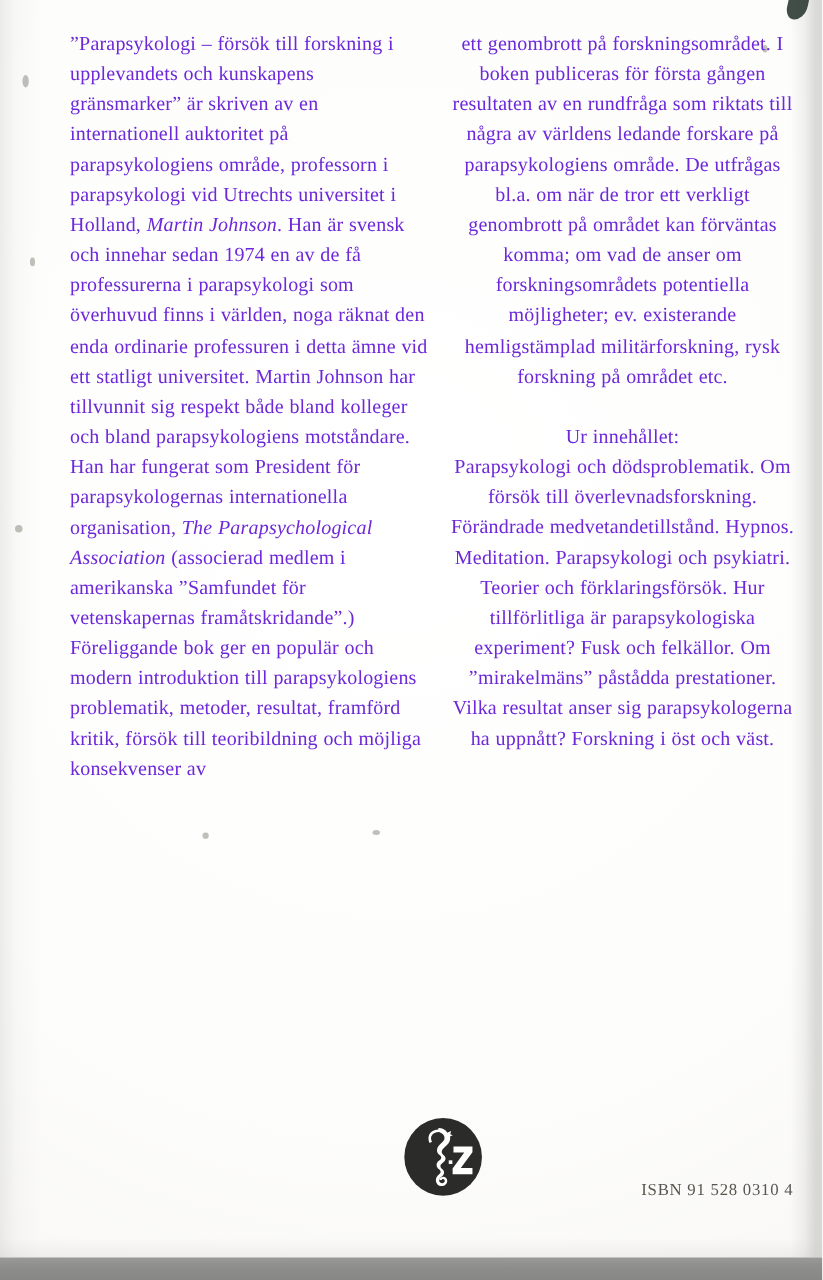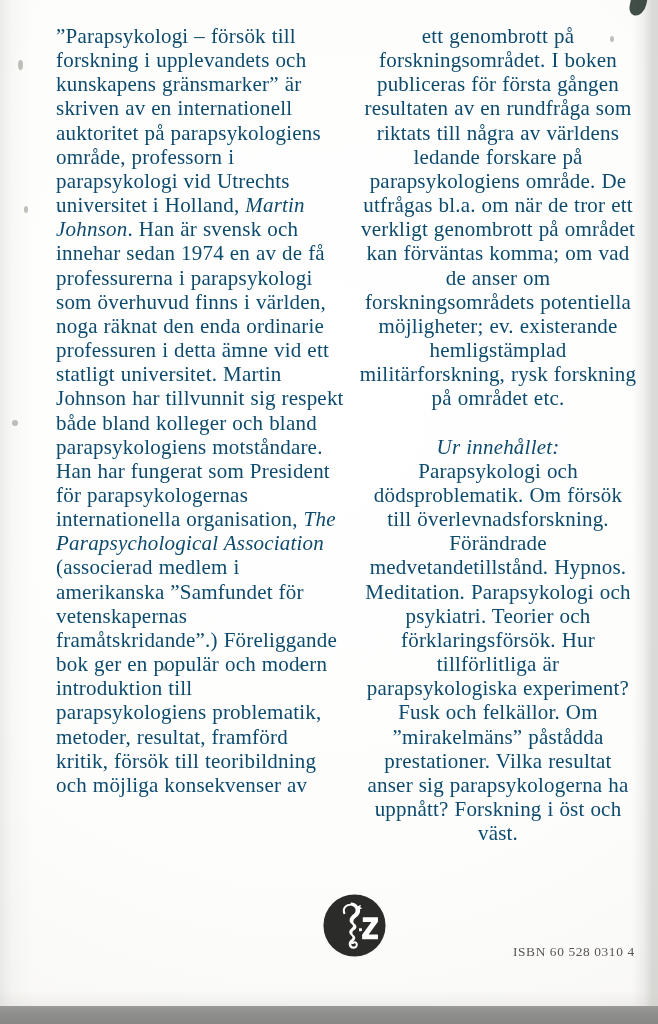--- a/index.html
+++ b/index.html
@@ -91,36 +91,35 @@
 
   
   .columns {
     position: absolute;
     left: 0;
     top: 0;
     width: 658px;
   }
   .col {
     position: absolute;
-    font-size: 21px;
+    font-size: 16px;
     line-height: 24.15px;
-    color: #0c4a6e;
+    color: #6d28d9;
     letter-spacing: .01em;
     word-spacing: .02em;
   }
   .col-left  { left: 56px;  top: 24px; width: 288px; }
   .col-right { left: 359px; top: 24px; width: 278px; text-align: center; }
 
   .para { margin: 0; }
   .para + .para { margin-top: 24.15px; }
 
   em, .ital { font-style: italic; }
 
   .toc-head {
-    font-style: italic;
     display: block;
   }
 
   
   .logo {
     position: absolute;
     left: 320px;
     top: 891px;
     width: 69px;
     height: 69px;
@@ -216,15 +215,15 @@
         c-0.9 -1.5 -1.5 -3.3 -1.5 -5.4
         c0 -6.0 4.9 -10.3 11.5 -10.3
         z"></path>
       <circle cx="44.8" cy="23.2" r="1.7" fill="#2b2b29"></circle>
 
       <path fill="#ffffff" d="M62 38 h22 v6.5 l-13.5 18.5 H84 V70 H61 v-6.5 L74.5 45 H62 z"></path>
       <rect x="56.5" y="54" width="4.2" height="4.2" fill="#ffffff"></rect>
     </svg>
   </div>
 
-  <div class="isbn">ISBN 60 528 0310 4</div>
+  <div class="isbn">ISBN 91 528 0310 4</div>
 
 </div>
 
 </body></html>

